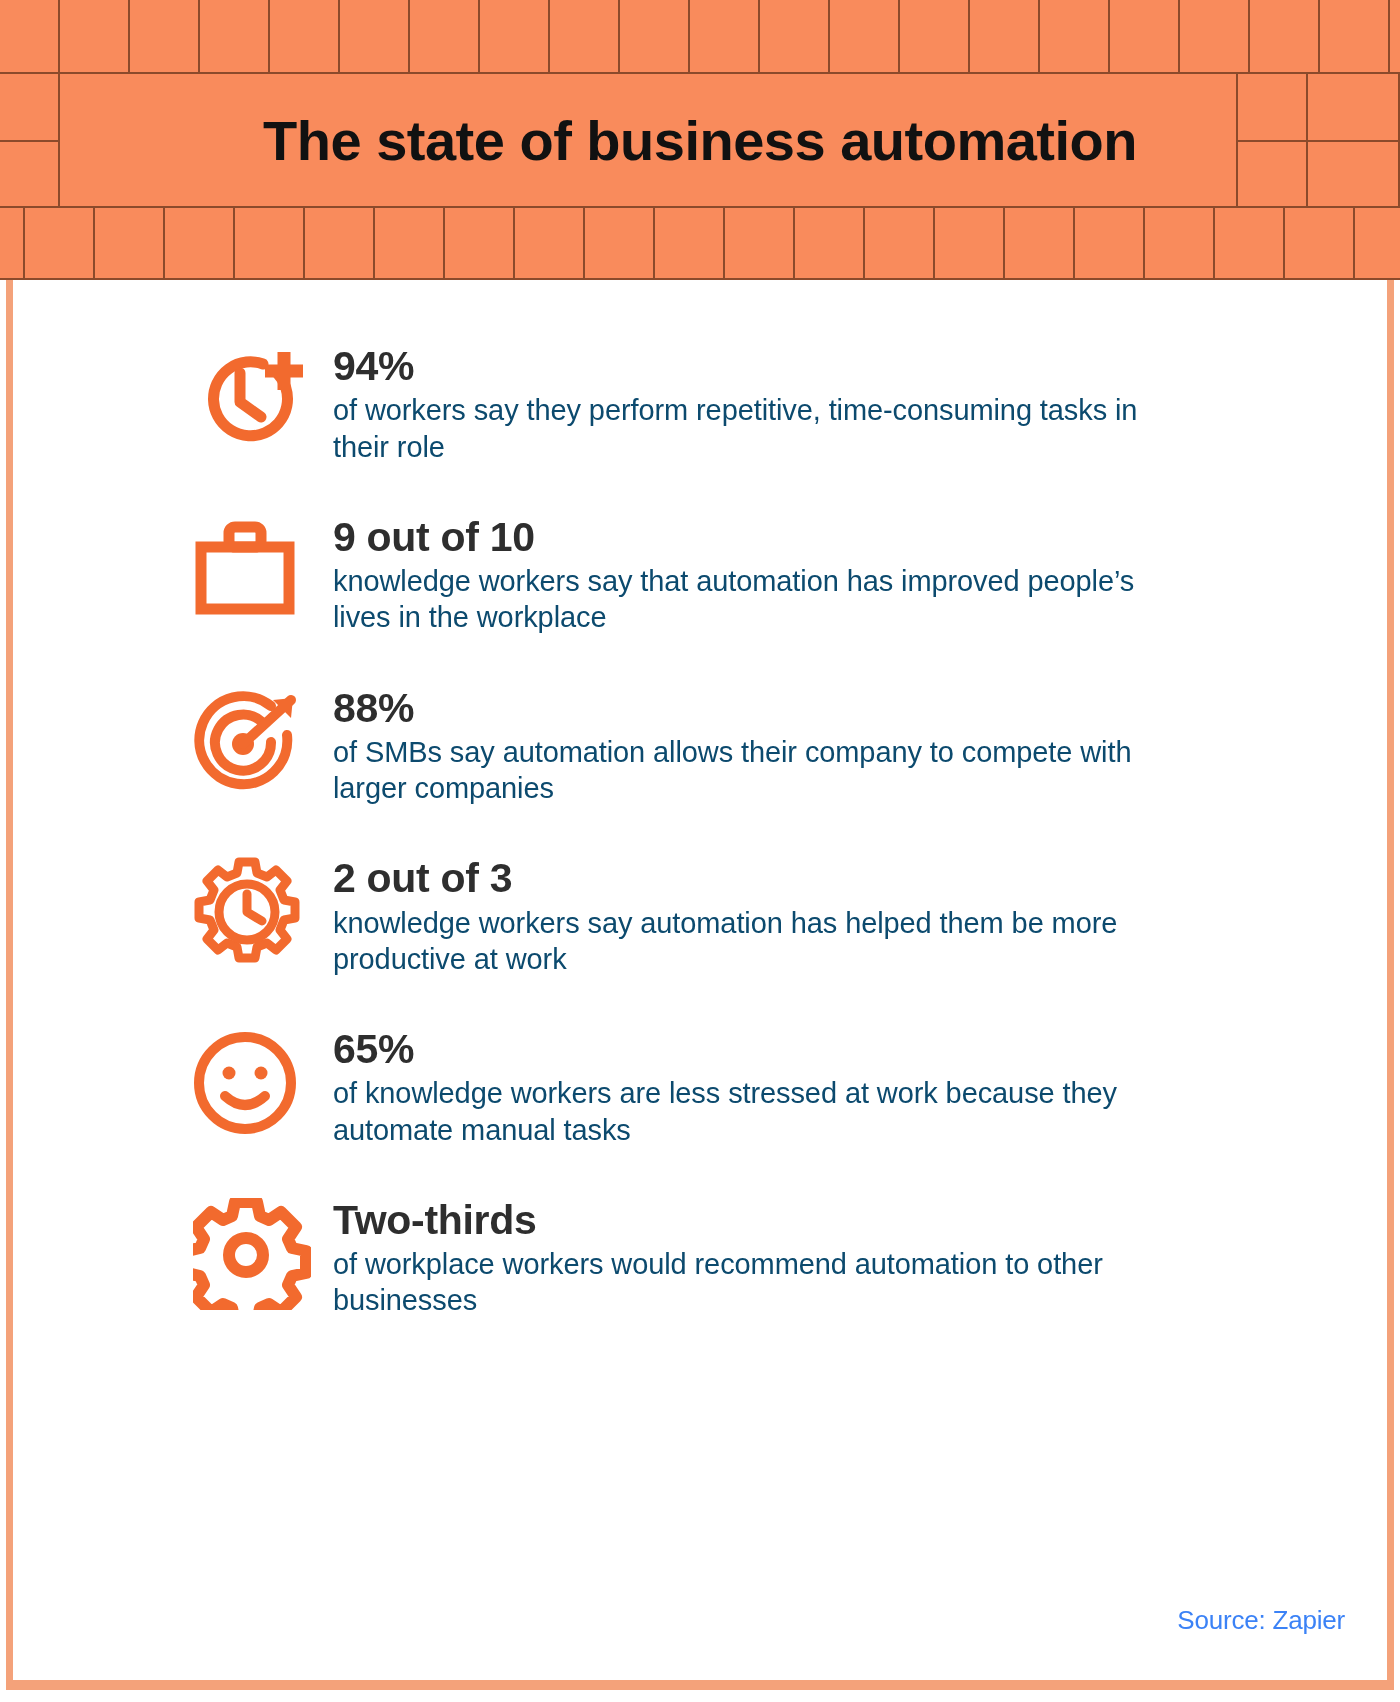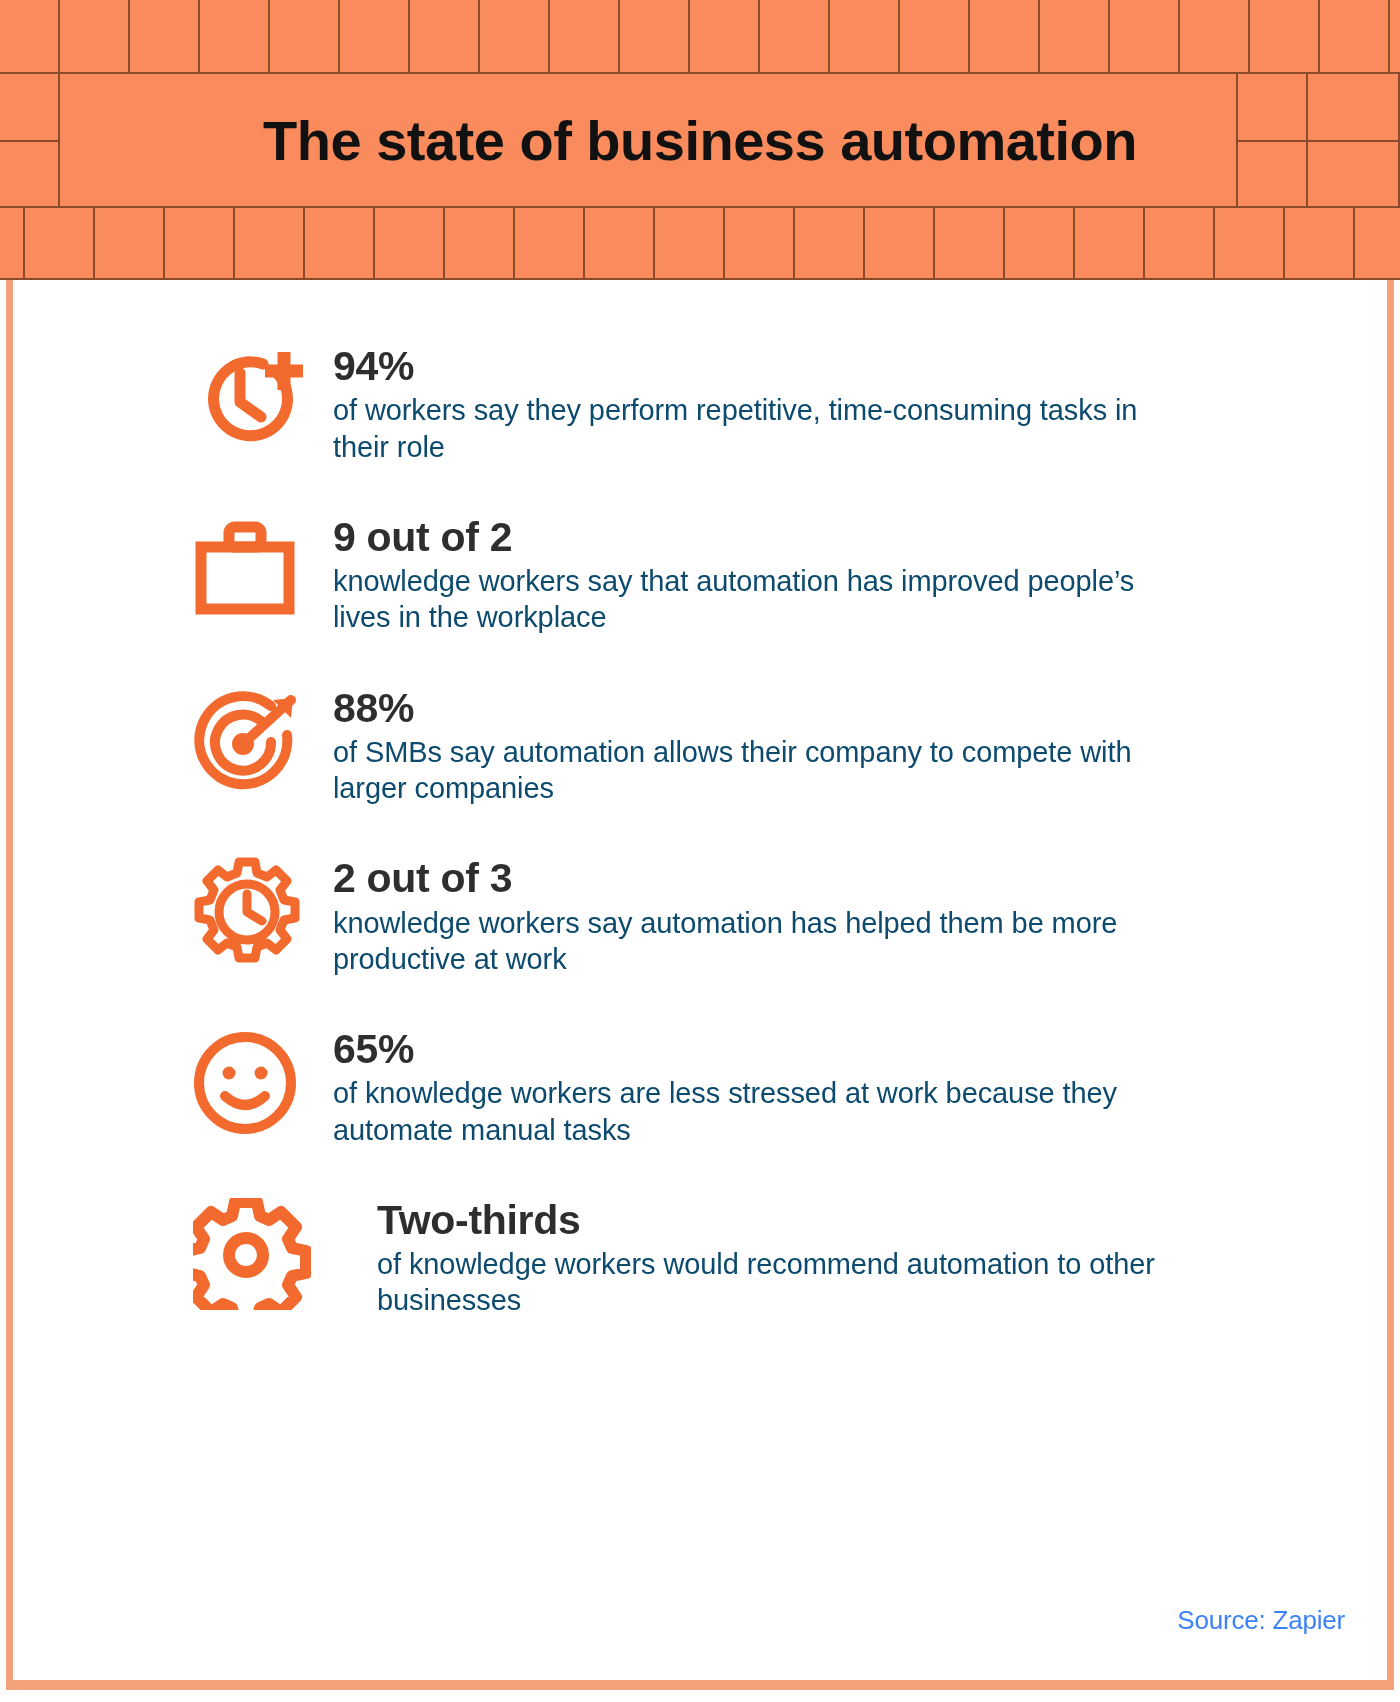--- a/index.html
+++ b/index.html
@@ -142,21 +142,21 @@
     letter-spacing: -0.1px;
     max-width: 830px;
   }
 
   
   .stat-row.r1 .stat-icon { padding-top: 6px; }
   .stat-row.r2 { margin-top: 16px; }
   .stat-row.r3 { margin-top: 16px; }
   .stat-row.r4 { margin-top: 16px; }
   .stat-row.r5 { }
-  .stat-row.r6 { margin-top: 16px; gap: 44px; }
+  .stat-row.r6 { margin-top: 16px; }
 
   .source {
     position: absolute;
     right: 42px;
     bottom: 44px;
     font-size: 26px;
     color: #3b82f6;
     letter-spacing: -0.2px;
   }
 </style>
@@ -242,21 +242,21 @@
       </div>
 
       <div class="stat-row r2">
         <div class="stat-icon">
           <svg width="118" height="108" viewBox="0 0 118 108" fill="none">
             <rect x="36" y="10" width="32" height="20" rx="6" stroke="#F26A2E" stroke-width="11" fill="none"></rect>
             <rect x="8" y="30" width="88" height="62" stroke="#F26A2E" stroke-width="11" fill="none"></rect>
           </svg>
         </div>
         <div class="stat-text">
-          <div class="stat-value">9 out of 2</div>
+          <div class="stat-value">9 out of 10</div>
           <div class="stat-desc">knowledge workers say that automation has improved people’s lives in the workplace</div>
         </div>
       </div>
 
       <div class="stat-row r3">
         <div class="stat-icon">
           <svg width="118" height="112" viewBox="0 0 118 112" fill="none">
             <path d="M78 20 A44 44 0 1 0 94 49" stroke="#F26A2E" stroke-width="10" stroke-linecap="round" fill="none"></path>
             <path d="M69 36 A28 28 0 1 0 78 56" stroke="#F26A2E" stroke-width="10" stroke-linecap="round" fill="none"></path>
             <circle cx="50" cy="58" r="11" fill="#F26A2E"></circle>
@@ -301,21 +301,21 @@
 
       <div class="stat-row r6">
         <div class="stat-icon">
           <svg width="118" height="112" viewBox="0 0 118 112" fill="none">
             <path d="M42 4 h22 l3 14 9 4 12 -8 15 15 -8 12 4 9 14 3 v22 l-14 3 -4 9 8 12 -15 15 -12 -8 -9 4 -3 14 h-22 l-3 -14 -9 -4 -12 8 -15 -15 8 -12 -4 -9 -14 -3 v-22 l14 -3 4 -9 -8 -12 15 -15 12 8 9 -4 z" stroke="#F26A2E" stroke-width="12" stroke-linejoin="round" fill="none"></path>
             <circle cx="53" cy="57" r="17" stroke="#F26A2E" stroke-width="12" fill="none"></circle>
           </svg>
         </div>
         <div class="stat-text">
           <div class="stat-value">Two-thirds</div>
-          <div class="stat-desc">of knowledge workers would recommend automation to other businesses</div>
+          <div class="stat-desc">of workplace workers would recommend automation to other businesses</div>
         </div>
       </div>
 
     </div>
 
     <div class="source">Source: Zapier</div>
   </div>
 
 </div>
 

